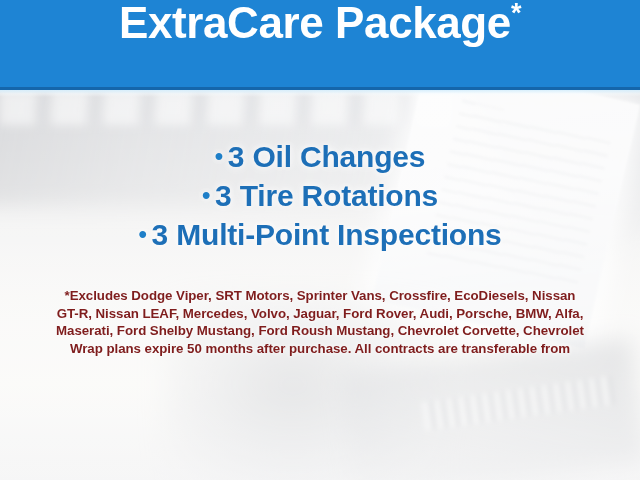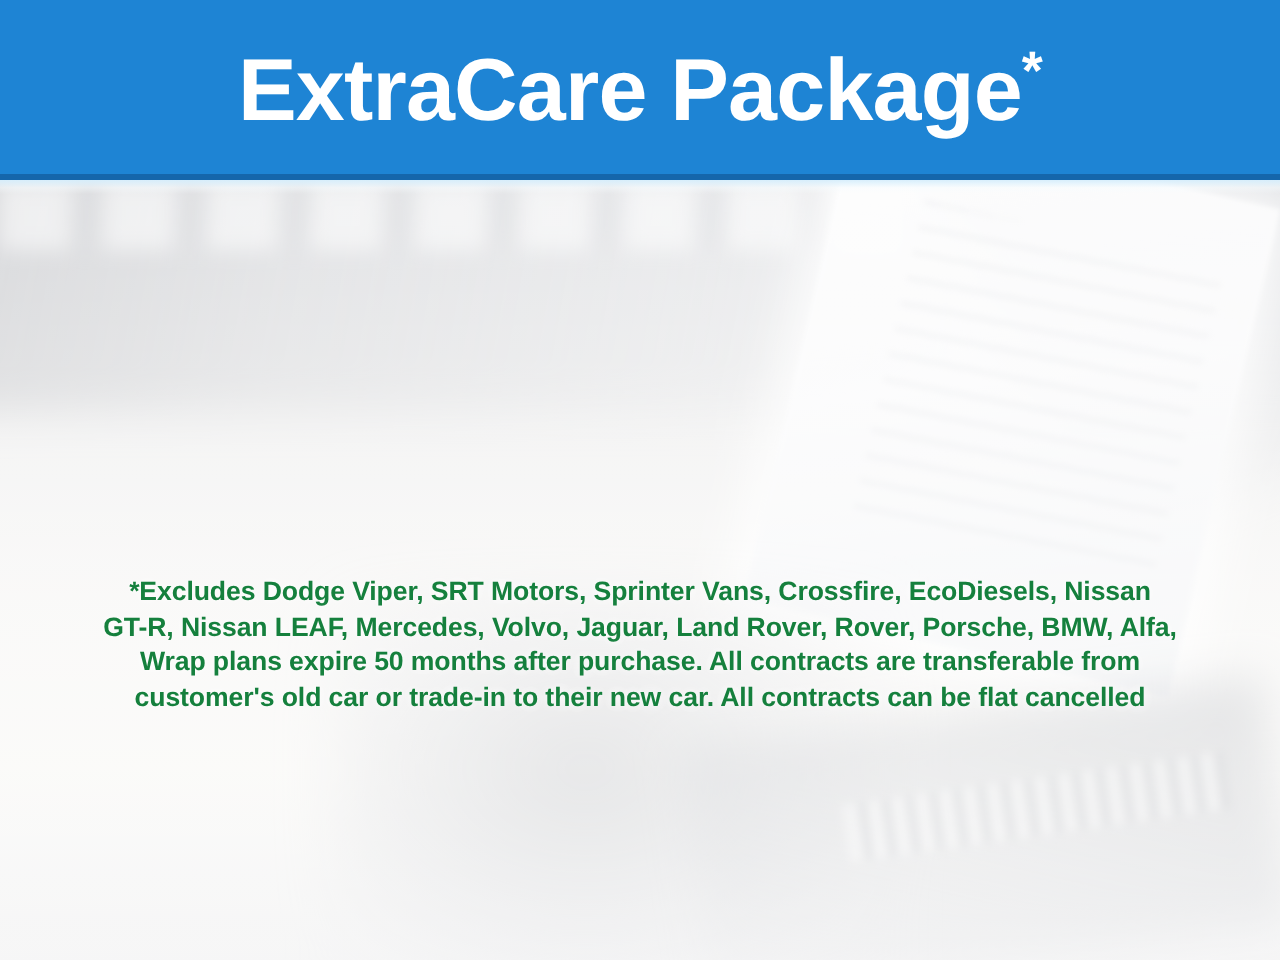--- a/index.html
+++ b/index.html
@@ -130,21 +130,20 @@
 
   
   .header-banner {
     position: absolute;
     left: 0;
     top: 0;
     width: 100%;
     height: 90px;
     background: #1e84d4;
     display: flex;
-    align-items: center;
     justify-content: center;
     box-sizing: border-box;
     z-index: 5;
   }
   .header-banner::after {
     content: "";
     position: absolute;
     left: 0;
     right: 0;
     bottom: 0;
@@ -206,21 +205,21 @@
   
   .disclaimer {
     position: absolute;
     left: 26px;
     right: 26px;
     top: 287px;
     z-index: 3;
     text-align: center;
   }
   .disclaimer-line {
-    color: #15803d;
+    color: #7f1d1d;
     font-size: 13.3px;
     font-weight: bold;
     line-height: 17.6px;
     letter-spacing: -0.05px;
     white-space: nowrap;
     text-shadow: 0 0 5px rgba(255,255,255,.95), 0 0 11px rgba(255,255,255,.75);
   }
 </style>
 </head>
 <body>
@@ -239,21 +238,32 @@
   </div>
   <div class="bg-layer bg-veil"></div>
 
   <div class="header-banner">
     <div class="header-title">
       <span>ExtraCare Package</span><span class="asterisk">*</span>
     </div>
   </div>
   <div class="banner-glow"></div>
 
+  <div class="benefits">
+    <div class="benefit-line">
+      <span class="dot">•</span><span>3 Oil Changes</span>
+    </div>
+    <div class="benefit-line">
+      <span class="dot">•</span><span>3 Tire Rotations</span>
+    </div>
+    <div class="benefit-line">
+      <span class="dot">•</span><span>3 Multi-Point Inspections</span>
+    </div>
+  </div>
 
   <div class="disclaimer">
     <div class="disclaimer-line">*Excludes Dodge Viper, SRT Motors, Sprinter Vans, Crossfire, EcoDiesels, Nissan</div>
-    <div class="disclaimer-line">GT-R, Nissan LEAF, Mercedes, Volvo, Jaguar, Land Rover, Rover, Porsche, BMW, Alfa,</div>
+    <div class="disclaimer-line">GT-R, Nissan LEAF, Mercedes, Volvo, Jaguar, Ford Rover, Audi, Porsche, BMW, Alfa,</div>
+    <div class="disclaimer-line">Maserati, Ford Shelby Mustang, Ford Roush Mustang, Chevrolet Corvette, Chevrolet</div>
     <div class="disclaimer-line">Wrap plans expire 50 months after purchase. All contracts are transferable from</div>
-    <div class="disclaimer-line">customer's old car or trade-in to their new car. All contracts can be flat cancelled</div>
   </div>
 
 </div>
 
 </body></html>

